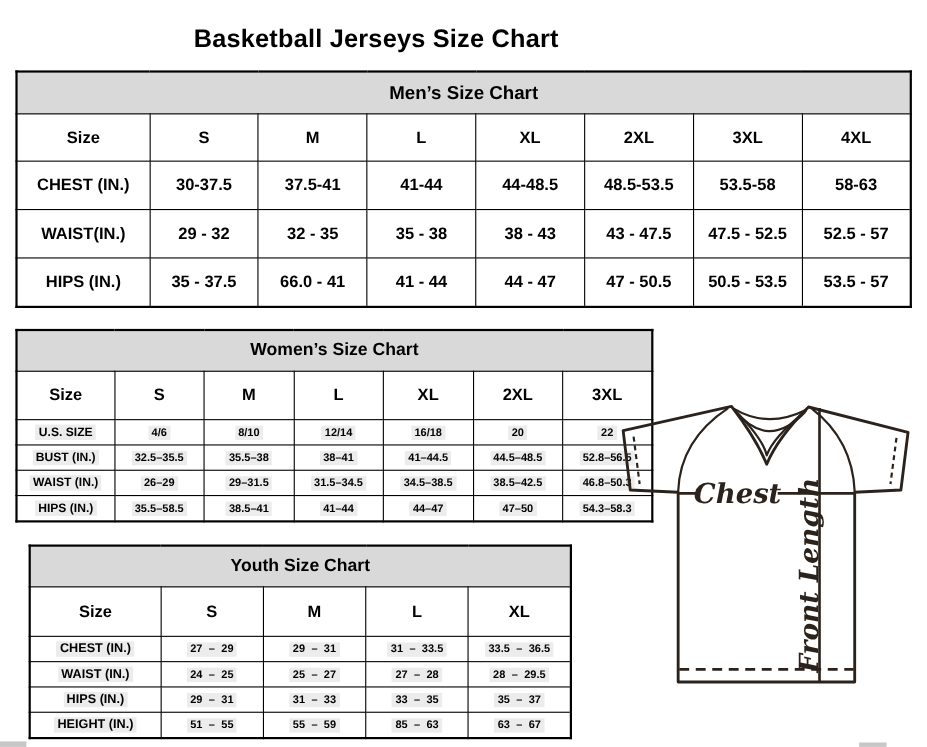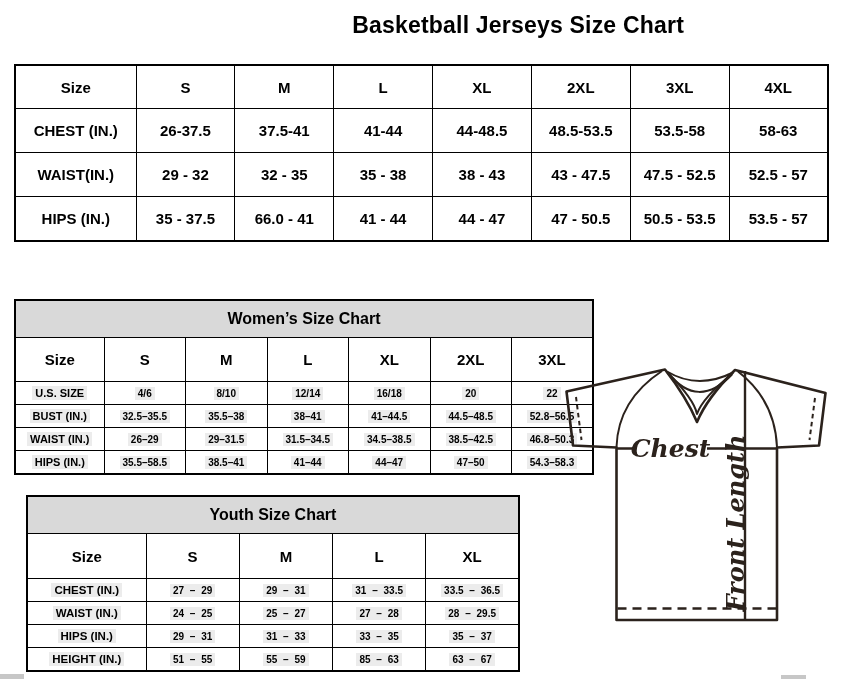--- a/index.html
+++ b/index.html
@@ -1,21 +1,21 @@
 <!DOCTYPE html>
 <html><head>
 <meta charset="utf-8">
 <style>
   html,body{margin:0;padding:0}
   body{
     width:843px;height:679px;position:relative;background:#ffffff;
     font-family:"Liberation Sans",sans-serif;color:#000;overflow:hidden;
   }
   .page-title{
-    position:absolute;top:12px;left:0;width:684px;text-align:right;
+    position:absolute;top:22px;left:0;width:684px;text-align:center;
     font-size:23px;font-weight:bold;letter-spacing:.2px;
   }
   table.sheet{
     position:absolute;border-collapse:collapse;table-layout:fixed;
     border:2px solid #000;text-align:center;font-weight:bold;background:#fff;
   }
   table.sheet th,table.sheet td{
     border:1px solid #000;padding:0;text-align:center;vertical-align:middle;
   }
   tr.band th{background:#d9d9d9}
@@ -61,35 +61,38 @@
       <col class="c0">
       <col>
       <col>
       <col>
       <col>
       <col>
       <col>
       <col>
     </colgroup>
   <thead>
+    <tr class="band">
+      <th colspan="8">Men’s Size Chart</th>
+    </tr>
     <tr class="hdr">
       <th>Size</th>
       <th>S</th>
       <th>M</th>
       <th>L</th>
       <th>XL</th>
       <th>2XL</th>
       <th>3XL</th>
       <th>4XL</th>
     </tr>
   </thead>
   <tbody>
     <tr>
       <td class="rowlab">CHEST (IN.)</td>
-      <td>26-37.5</td>
+      <td>30-37.5</td>
       <td>37.5-41</td>
       <td>41-44</td>
       <td>44-48.5</td>
       <td>48.5-53.5</td>
       <td>53.5-58</td>
       <td>58-63</td>
     </tr>
     <tr>
       <td class="rowlab">WAIST(IN.)</td>
       <td>29 - 32</td>

